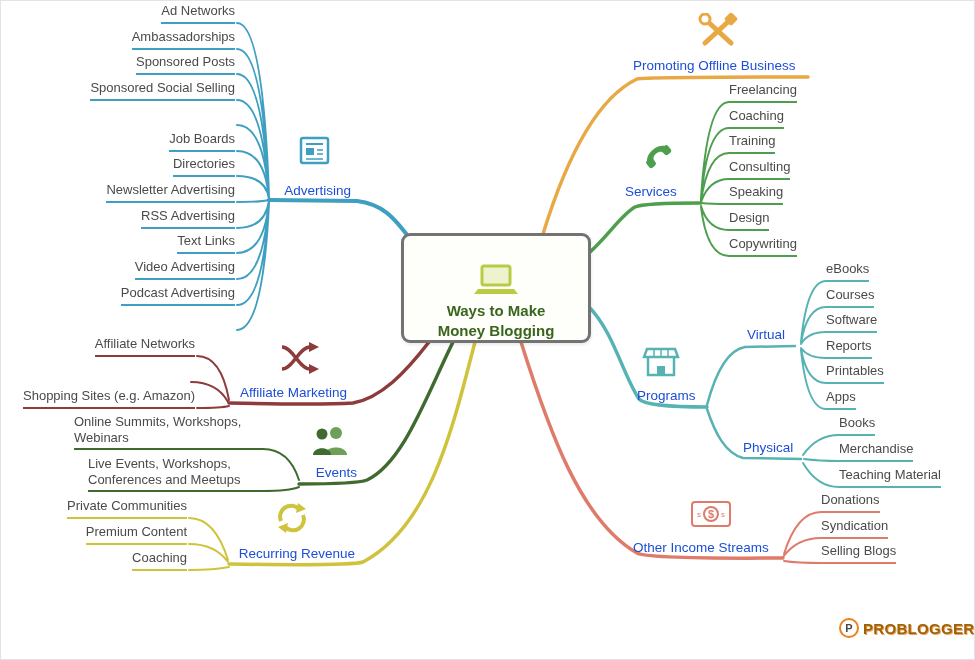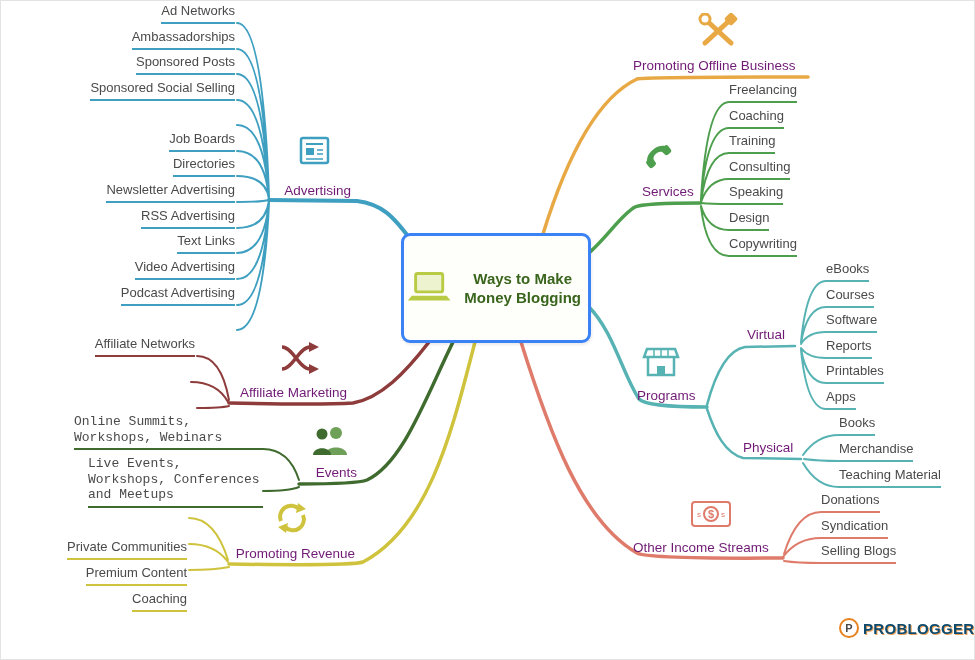--- a/index.html
+++ b/index.html
@@ -1,36 +1,36 @@
 <!DOCTYPE html>
 <html><head>
 <meta charset="utf-8">
 <style>
   html,body{margin:0;padding:0;background:#fff;font-family:"Liberation Sans",sans-serif;}
   .stage{position:relative;width:975px;height:660px;background:#fff;overflow:hidden;box-sizing:border-box;border:1px solid #e3e3e3;}
   svg.wires{position:absolute;left:0;top:0;}
   .lbl{position:absolute;font-size:13px;line-height:1.2;color:#4a4a4a;white-space:nowrap;padding-bottom:3px;border-bottom:2px solid transparent;}
   .wrap{white-space:normal;}
-  .parent{position:absolute;font-size:13.5px;line-height:1.2;color:#701a75;white-space:nowrap;}
+  .parent{position:absolute;font-size:13.5px;line-height:1.2;color:#1d4ed8;white-space:nowrap;}
   .b-adv{border-bottom-color:#3e9fc0;}
   .b-aff{border-bottom-color:#8e3b3b;}
-  .b-evt{border-bottom-color:#3f6b2e;font-family:Liberation Mono, monospace;}
-  .b-rec{border-bottom-color:#cfc33d;margin-top:41px;}
+  .b-evt{border-bottom-color:#3f6b2e;}
+  .b-rec{border-bottom-color:#cfc33d;}
   .b-svc{border-bottom-color:#4d9e4d;}
   .b-prd{border-bottom-color:#57b3b3;}
   .b-oth{border-bottom-color:#df7b6b;}
   .icon{position:absolute;}
   .center-box{position:absolute;left:400px;top:232px;width:190px;height:110px;background:#fefefa;
-    border:3px solid #3b82f6;border-radius:9px;box-shadow:1px 2px 3px rgba(0,0,0,.08);
-    display:flex;flex-direction:row;align-items:center;justify-content:flex-start;gap:3px;box-sizing:border-box;}
+    border:3px solid #737373;border-radius:9px;box-shadow:1px 2px 3px rgba(0,0,0,.08);
+    display:flex;flex-direction:column;align-items:center;justify-content:flex-end;gap:3px;box-sizing:border-box;}
   .center-title{font-weight:bold;font-size:15px;color:#3a651d;text-align:center;width:135px;line-height:1.3;}
   .logo{position:absolute;left:838px;top:617px;display:flex;align-items:center;gap:4px;}
   .logo-p{width:16px;height:16px;border-radius:50%;border:2px solid #e8821e;color:#4a4a4a;font-size:11px;
     font-weight:bold;display:flex;align-items:center;justify-content:center;}
-  .logo-text{font-size:15px;font-weight:bold;color:#0c4a6e;letter-spacing:.3px;text-shadow:1px 1px 0 #e8a05a;}
+  .logo-text{font-size:15px;font-weight:bold;color:#a16207;letter-spacing:.3px;text-shadow:1px 1px 0 #e8a05a;}
 </style>
 </head>
 <body>
 
 <div class="stage">
 
   <svg class="wires" width="975" height="660" viewBox="0 0 975 660">
     <g fill="none" stroke-linecap="round">
 
       <path stroke="#3e9fc0" stroke-width="4" d="M412 242 C392 214 380 203 356 200 L268 199"></path>
@@ -139,33 +139,34 @@
   <div class="lbl b-adv" style="right:739px;top:130px">Job Boards</div>
   <div class="lbl b-adv" style="right:739px;top:155px">Directories</div>
   <div class="lbl b-adv" style="right:739px;top:181px">Newsletter Advertising</div>
   <div class="lbl b-adv" style="right:739px;top:207px">RSS Advertising</div>
   <div class="lbl b-adv" style="right:739px;top:232px">Text Links</div>
   <div class="lbl b-adv" style="right:739px;top:258px">Video Advertising</div>
   <div class="lbl b-adv" style="right:739px;top:284px">Podcast Advertising</div>
 
   <div class="parent" style="right:627px;top:384px">Affiliate Marketing</div>
   <div class="lbl b-aff" style="right:779px;top:335px">Affiliate Networks</div>
+  <div class="lbl b-aff" style="right:779px;top:387px">Shopping Sites (e.g. Amazon)</div>
 
   <div class="parent" style="right:617px;top:464px">Events</div>
   <div class="lbl wrap b-evt" style="left:73px;top:413px;width:189px">Online Summits, Workshops, Webinars</div>
   <div class="lbl wrap b-evt" style="left:87px;top:455px;width:175px">Live Events, Workshops, Conferences and Meetups</div>
 
-  <div class="parent" style="right:619px;top:545px">Promoting Revenue</div>
+  <div class="parent" style="right:619px;top:545px">Recurring Revenue</div>
   <div class="lbl b-rec" style="right:787px;top:497px">Private Communities</div>
   <div class="lbl b-rec" style="right:787px;top:523px">Premium Content</div>
   <div class="lbl b-rec" style="right:787px;top:549px">Coaching</div>
 
   <div class="parent" style="left:632px;top:57px">Promoting Offline Business</div>
 
-  <div class="parent" style="left:641px;top:183px">Services</div>
+  <div class="parent" style="left:624px;top:183px">Services</div>
   <div class="lbl b-svc" style="left:728px;top:81px">Freelancing</div>
   <div class="lbl b-svc" style="left:728px;top:107px">Coaching</div>
   <div class="lbl b-svc" style="left:728px;top:132px">Training</div>
   <div class="lbl b-svc" style="left:728px;top:158px">Consulting</div>
   <div class="lbl b-svc" style="left:728px;top:183px">Speaking</div>
   <div class="lbl b-svc" style="left:728px;top:209px">Design</div>
   <div class="lbl b-svc" style="left:728px;top:235px">Copywriting</div>
 
   <div class="parent" style="left:636px;top:387px">Programs</div>
   <div class="parent" style="left:746px;top:326px">Virtual</div>

